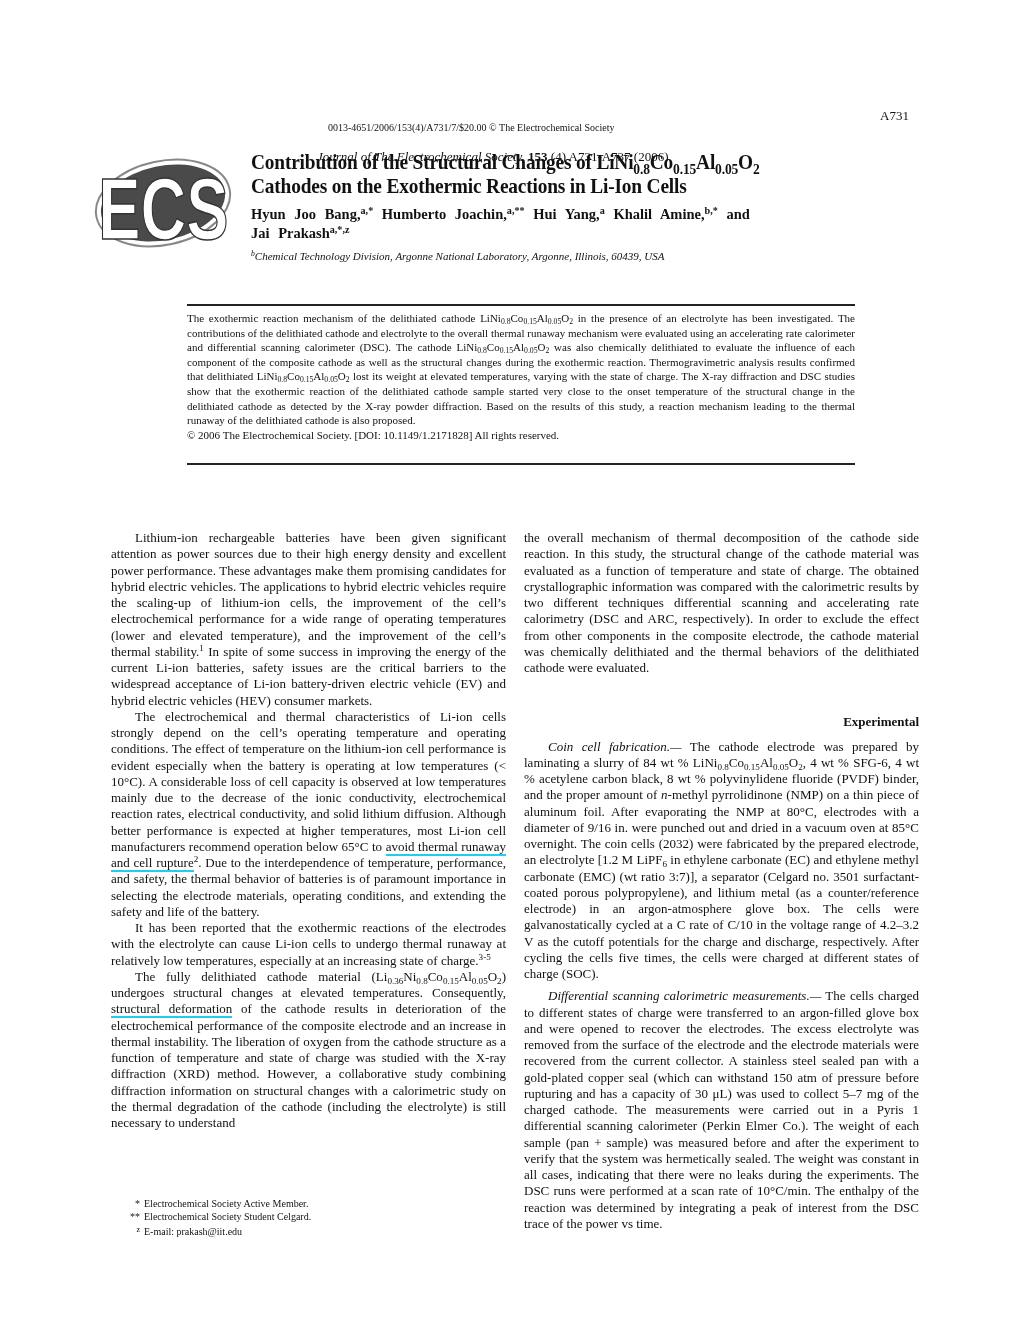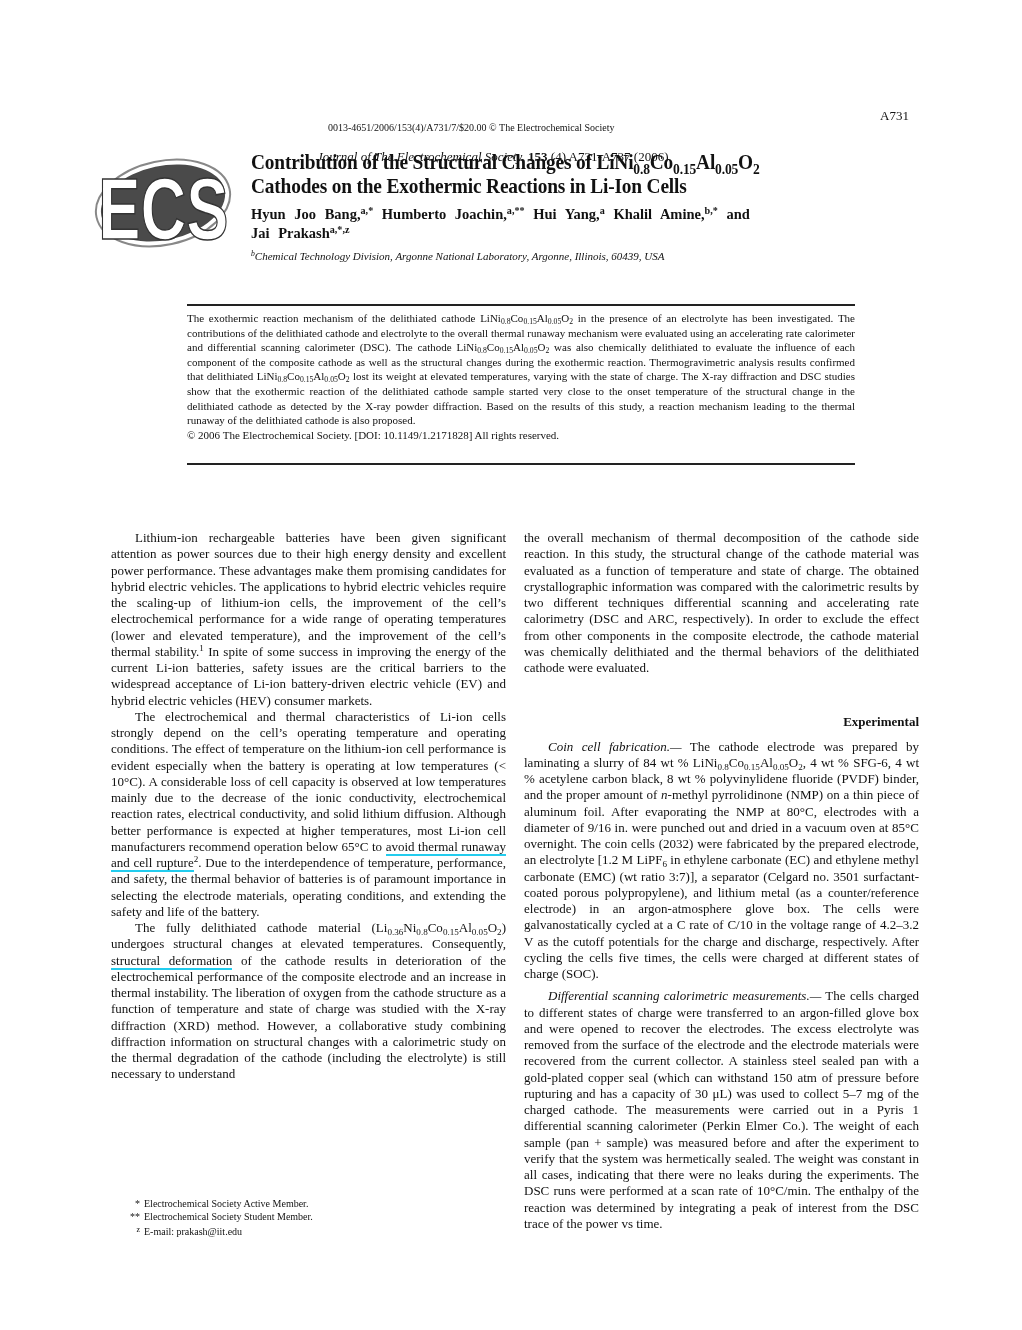--- a/index.html
+++ b/index.html
@@ -73,26 +73,27 @@
   <span>© 2006 The Electrochemical Society.  [DOI: 10.1149/1.2171828] All rights reserved.</span>
 </div>
 <div class="abs rule" style="top:463px;"></div>
 
 <div class="abs manu">
 </div>
 
 <div class="abs col col-left">
   <p><span>Lithium-ion rechargeable batteries have been given significant attention as power sources due to their high energy density and excellent power performance. These advantages make them promising candidates for hybrid electric vehicles. The applications to hybrid electric vehicles require the scaling-up of lithium-ion cells, the improvement of the cell’s electrochemical performance for a wide range of operating temperatures (lower and elevated temperature), and the improvement of the cell’s thermal stability.</span><sup>1</sup><span> In spite of some success in improving the energy of the current Li-ion batteries, safety issues are the critical barriers to the widespread acceptance of Li-ion battery-driven electric vehicle (EV) and hybrid electric vehicles (HEV) consumer markets.</span></p>
   <p><span>The electrochemical and thermal characteristics of Li-ion cells strongly depend on the cell’s operating temperature and operating conditions. The effect of temperature on the lithium-ion cell performance is evident especially when the battery is operating at low temperatures (&lt; 10°C). A considerable loss of cell capacity is observed at low temperatures mainly due to the decrease of the ionic conductivity, electrochemical reaction rates, electrical conductivity, and solid lithium diffusion. Although better performance is expected at higher temperatures, most Li-ion cell manufacturers recommend operation below 65°C to </span><span class="hl">avoid thermal runaway and cell rupture</span><sup>2</sup><span>. Due to the interdependence of temperature, performance, and safety, the thermal behavior of batteries is of paramount importance in selecting the electrode materials, operating conditions, and extending the safety and life of the battery.</span></p>
+  <p><span>It has been reported that the exothermic reactions of the electrodes with the electrolyte can cause Li-ion cells to undergo thermal runaway at relatively low temperatures, especially at an increasing state of charge.</span><sup>3-5</sup></p>
   <p><span>The fully delithiated cathode material (Li</span><sub>0.36</sub><span>Ni</span><sub>0.8</sub><span>Co</span><sub>0.15</sub><span>Al</span><sub>0.05</sub><span>O</span><sub>2</sub><span>) undergoes structural changes at elevated temperatures. Consequently, </span><span class="hl">structural deformation</span><span> of the cathode results in deterioration of the electrochemical performance of the composite electrode and an increase in thermal instability. The liberation of oxygen from the cathode structure as a function of temperature and state of charge was studied with the X-ray diffraction (XRD) method. However, a collaborative study combining diffraction information on structural changes with a calorimetric study on the thermal degradation of the cathode (including the electrolyte) is still necessary to understand</span></p>
 </div>
 
 <div class="abs footnotes">
   <div><span class="fn-mark">*</span><span>Electrochemical Society Active Member.</span></div>
-  <div><span class="fn-mark">**</span><span>Electrochemical Society Student Member.</span></div>
+  <div><span class="fn-mark">**</span><span>Electrochemical Society Student Celgard.</span></div>
   <div><span class="fn-mark" style="font-size:8px;vertical-align:3px;">z</span><span>E-mail: prakash@iit.edu</span></div>
 </div>
 
 <div class="abs col col-right">
   <p class="noindent">the overall mechanism of thermal decomposition of the cathode side reaction. In this study, the structural change of the cathode material was evaluated as a function of temperature and state of charge. The obtained crystallographic information was compared with the calorimetric results by two different techniques differential scanning and accelerating rate calorimetry (DSC and ARC, respectively). In order to exclude the effect from other components in the composite electrode, the cathode material was chemically delithiated and the thermal behaviors of the delithiated cathode were evaluated.</p>
   <p class="section-head">Experimental</p>
   <p><span class="it">Coin cell fabrication.—</span><span> The cathode electrode was prepared by laminating a slurry of 84 wt % </span><span>LiNi</span><sub>0.8</sub><span>Co</span><sub>0.15</sub><span>Al</span><sub>0.05</sub><span>O</span><sub>2</sub><span>, 4 wt % SFG-6, 4 wt % acetylene carbon black, 8 wt % polyvinylidene fluoride (PVDF) binder, and the proper amount of </span><span class="it">n</span><span>-methyl pyrrolidinone (NMP) on a thin piece of aluminum foil. After evaporating the NMP at 80°C, electrodes with a diameter of 9/16 in. were punched out and dried in a vacuum oven at 85°C overnight. The coin cells (2032) were fabricated by the prepared electrode, an electrolyte [1.2 M LiPF</span><sub>6</sub><span> in ethylene carbonate (EC) and ethylene methyl carbonate (EMC) (wt ratio 3:7)], a separator (Celgard no. 3501 surfactant-coated porous polypropylene), and lithium metal (as a counter/reference electrode) in an argon-atmosphere glove box. The cells were galvanostatically cycled at a C rate of C/10 in the voltage range of 4.2–3.2 V as the cutoff potentials for the charge and discharge, respectively. After cycling the cells five times, the cells were charged at different states of charge (SOC).</span></p>
   <p style="margin-top:6px;"><span class="it">Differential scanning calorimetric measurements.—</span><span> The cells charged to different states of charge were transferred to an argon-filled glove box and were opened to recover the electrodes. The excess electrolyte was removed from the surface of the electrode and the electrode materials were recovered from the current collector. A stainless steel sealed pan with a gold-plated copper seal (which can withstand 150 atm of pressure before rupturing and has a capacity of 30 μL) was used to collect 5–7 mg of the charged cathode. The measurements were carried out in a Pyris 1 differential scanning calorimeter (Perkin Elmer Co.). The weight of each sample (pan + sample) was measured before and after the experiment to verify that the system was hermetically sealed. The weight was constant in all cases, indicating that there were no leaks during the experiments. The DSC runs were performed at a scan rate of 10°C/min. The enthalpy of the reaction was determined by integrating a peak of interest from the DSC trace of the power vs time.</span></p>
 </div>
 

